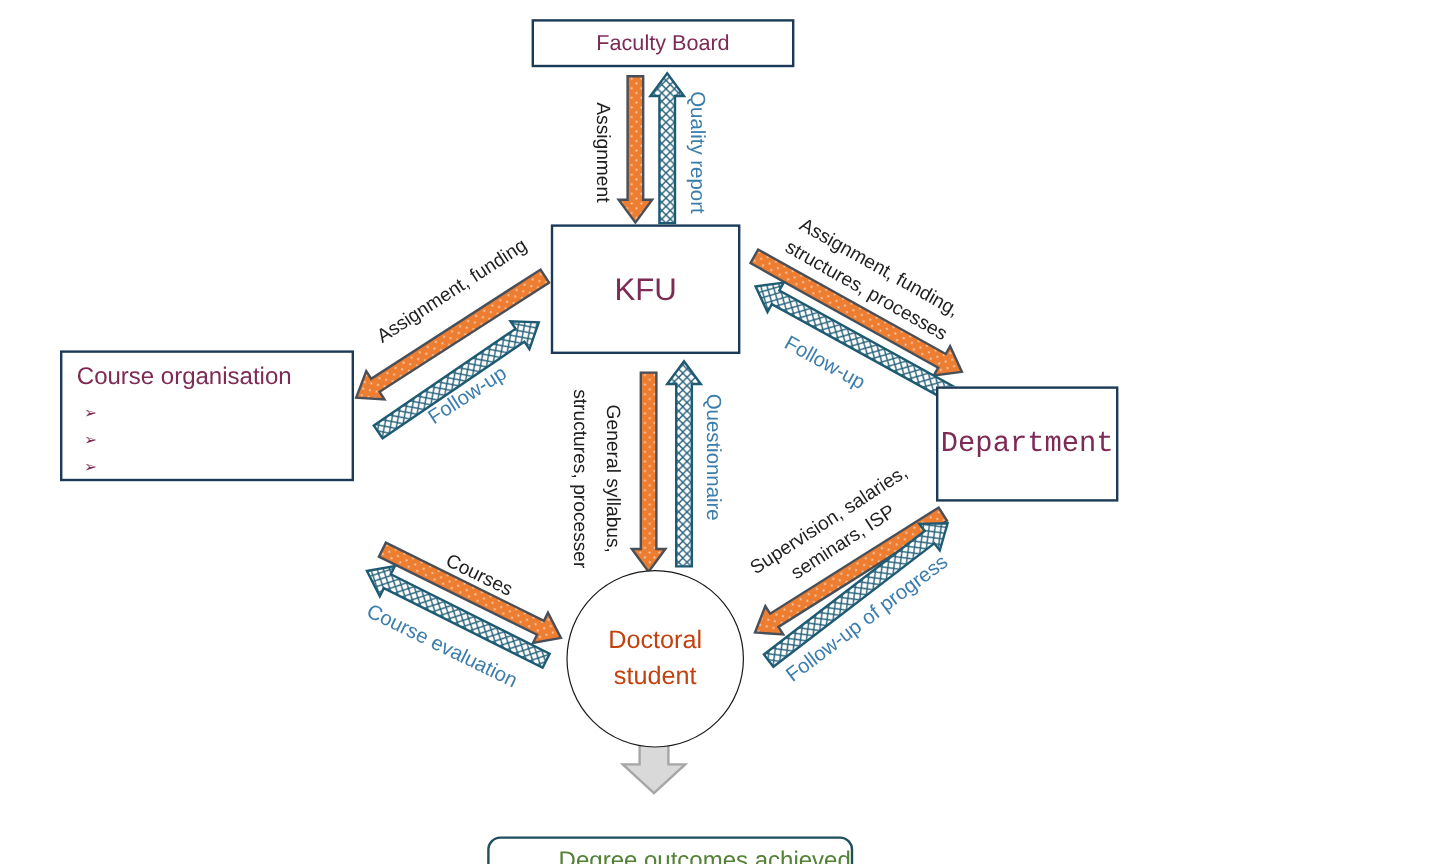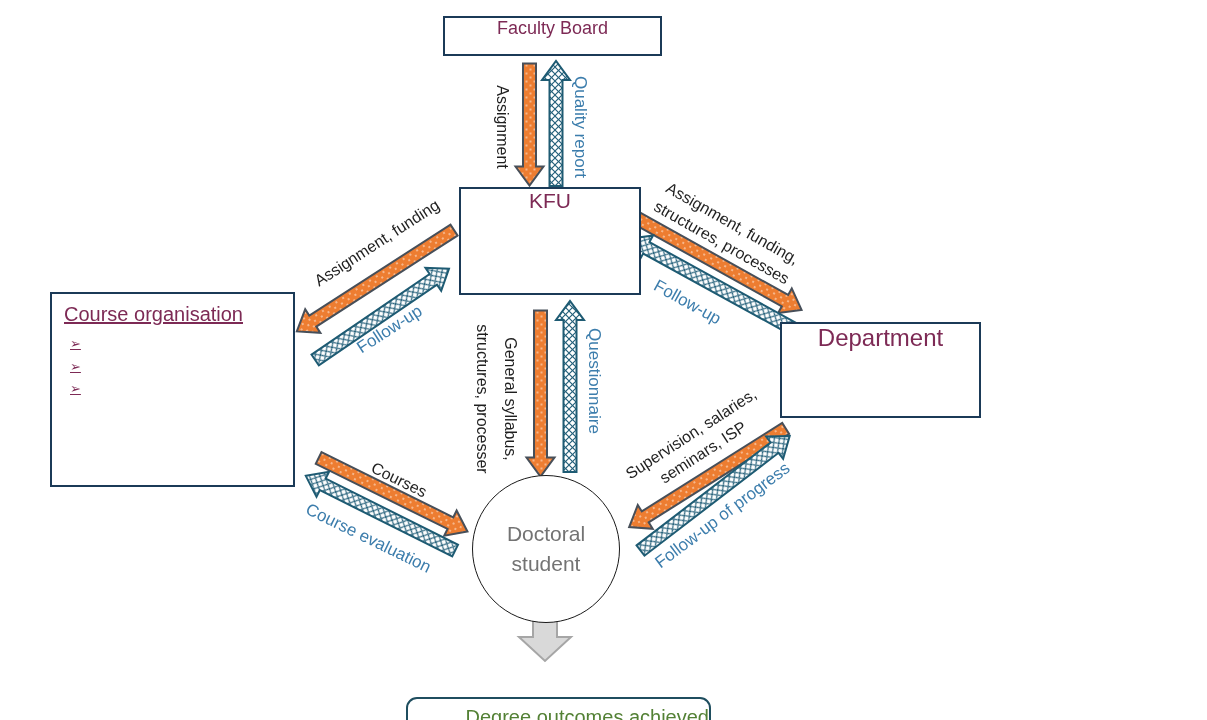--- a/index.html
+++ b/index.html
@@ -2,41 +2,41 @@
 <html><head>
 <meta charset="utf-8">
 <style>
   html,body { margin:0; padding:0; background:#ffffff; }
   .canvas {
     position:relative; width:1207px; height:720px; background:#ffffff;
     font-family:"Liberation Sans", sans-serif; overflow:hidden;
   }
   .box {
     position:absolute; background:#ffffff; border:2px solid #1B3A57;
-    display:flex; align-items:flex-start; justify-content:center;
+    display:flex; align-items:center; justify-content:center;
     color:#7D2A55; box-sizing:border-box; text-align:center;
   }
   .box-faculty   { left:443px; top:16px;  width:219px; height:40px; font-size:18px; }
-  .box-kfu       { left:459px; top:187px; width:182px; height:108px; font-size:21px; }
-  .box-dept      { left:780px; top:322px; width:201px; height:96px;  font-size:24px; }
+  .box-kfu       { left:459px; top:187px; width:158px; height:108px; font-size:26px; }
+  .box-dept      { left:780px; top:322px; width:152px; height:96px;  font-size:24px;font-family:Liberation Mono, monospace; }
   .box-courseorg {
-    left:50px; top:292px; width:245px; height:195px;
-    display:block; padding:9px 10px 6px 12px; text-align:left;text-decoration:underline;
+    left:50px; top:292px; width:245px; height:109px;
+    display:block; padding:9px 10px 6px 12px; text-align:left;
   }
   .courseorg-title { font-size:20px; margin:0 0 6px 0; }
   .bullet-row { display:flex; font-size:16px; line-height:1.58; }
   .bullet-marker { width:30px; flex:0 0 30px; padding-left:6px; box-sizing:border-box; font-size:13px; padding-top:2px; }
   .bullet-text { flex:1; }
   .circle-student {
     position:absolute; left:472px; top:475px; width:148px; height:148px;
     border:1.6px solid #1a1a1a; border-radius:50%; background:#ffffff;
     display:flex; align-items:center; justify-content:center; box-sizing:border-box;
   }
   .circle-student .inner {
-    width:110px; text-align:center; color:#737373; font-size:21px; line-height:1.45;
+    width:110px; text-align:center; color:#c2410c; font-size:21px; line-height:1.45;
   }
   .box-degree {
     position:absolute; left:406px; top:697px; width:305px; height:40px;
     border:2.5px solid #1F4E5F; border-radius:11px; background:#ffffff;
     display:flex; align-items:center; justify-content:flex-end;
     color:#538135; font-size:20px; box-sizing:border-box;
   }
   .arrow { position:absolute; overflow:visible; transform-origin:50% 50%; }
   .lbl {
     position:absolute; white-space:pre; text-align:center;

